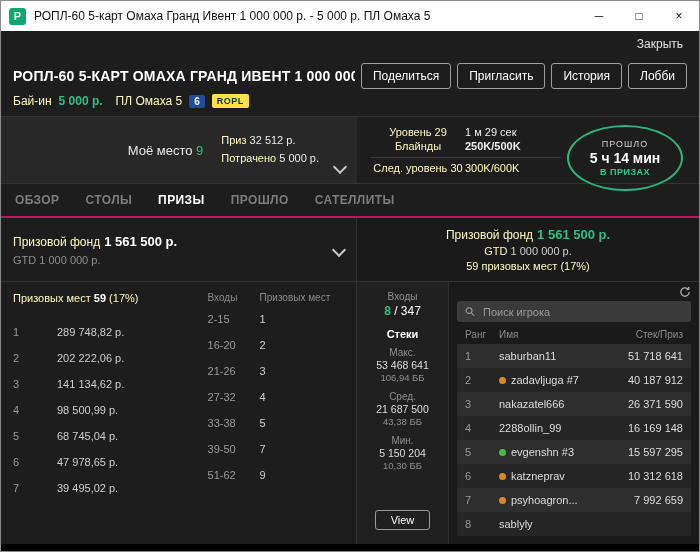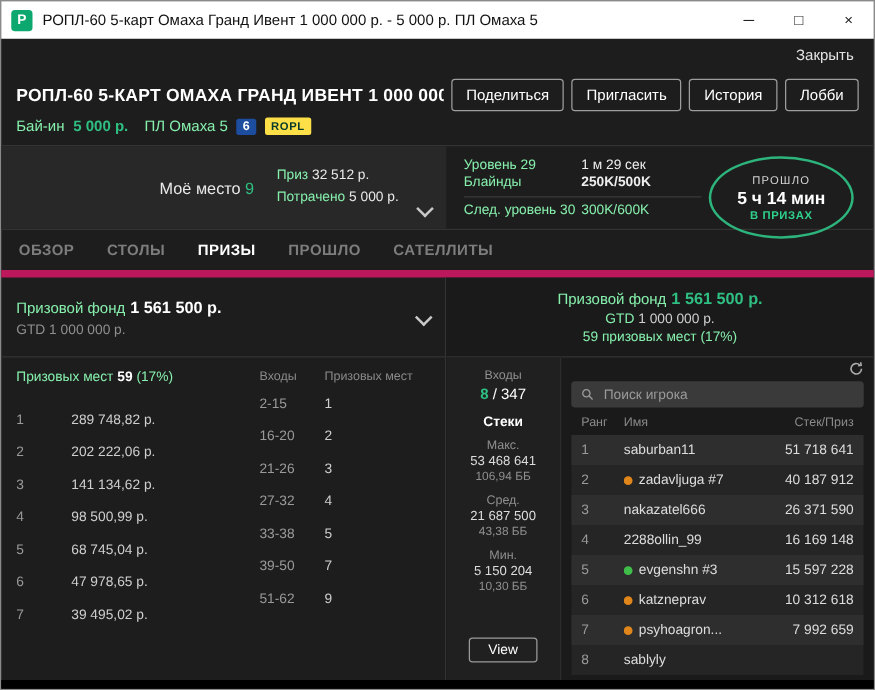--- a/index.html
+++ b/index.html
@@ -14,21 +14,21 @@
   
   .close-strip{height:26px;display:flex;justify-content:flex-end;align-items:center;padding:0 16px;flex:0 0 auto;}
   .close-link{color:#e3e3e3;font-size:12px;cursor:default;}
   
   .header{display:flex;align-items:center;padding:6px 12px 2px;gap:6px;flex:0 0 auto;}
   .header-title{font-size:14px;font-weight:bold;color:#fff;flex:1;letter-spacing:.2px;white-space:nowrap;overflow:hidden;}
   .header-buttons{display:flex;gap:6px;}
   .hdr-btn{background:transparent;border:1px solid #9d9d9d;color:#fff;border-radius:3px;font-size:12px;padding:5px 11px;white-space:nowrap;}
   
   .subheader{display:flex;align-items:center;gap:7px;padding:3px 12px 8px;font-size:12px;border-bottom:1px solid #333;flex:0 0 auto;}
-  .lbl{color:#86efac;}
+  .lbl{color:#fef9c3;text-align:center;}
   .white{color:#fff;}
   .bold{font-weight:bold;}
   .green{color:#2fbf82;}
   .sh-green{color:#2fbf82;font-weight:bold;}
   .sh-game{margin-left:6px;}
   .badge-count{background:#1c4d9e;color:#fff;font-size:10px;font-weight:bold;padding:1px 5px;border-radius:2px;}
   .badge-ropl{background:#fde047;color:#06392b;font-size:9px;font-weight:bold;padding:2px 5px;border-radius:2px;letter-spacing:.5px;}
   
   .info-row{height:66px;display:flex;border-bottom:1px solid #333;flex:0 0 auto;}
   .my-card{width:356px;background:#282828;display:flex;align-items:center;padding:0 12px;box-sizing:border-box;}
@@ -41,21 +41,21 @@
   .level-lines{flex:1;font-size:11px;}
   .ll{display:flex;margin:2px 0;}
   .ll .w{width:94px;flex:0 0 auto;}
   .ll .val{color:#eee;}
   .ll-sep{border-top:1px solid #3a3a3a;margin:5px 0 4px;}
   .elapsed-oval{width:112px;height:62px;border:2px solid #2db47c;border-radius:50%;display:flex;flex-direction:column;align-items:center;justify-content:center;margin:1px 6px 0 6px;flex:0 0 auto;}
   .eo-label{font-size:9px;color:#d2d2d2;letter-spacing:1px;}
   .eo-time{font-size:14px;font-weight:bold;color:#fff;margin:1px 0;}
   .eo-status{font-size:9px;color:#2fd08c;font-weight:bold;letter-spacing:.5px;}
   
-  .tabs{display:flex;gap:26px;padding:9px 14px;font-size:12px;font-weight:bold;letter-spacing:.4px;border-bottom:6px solid #be185d;flex:0 0 auto;}
+  .tabs{display:flex;gap:26px;padding:9px 14px;font-size:12px;font-weight:bold;letter-spacing:.4px;border-bottom:2px solid #be185d;flex:0 0 auto;}
   .tab{color:#7d7d7d;}
   .tab.active{color:#fff;}
   
   .main{flex:1;display:flex;overflow:hidden;}
   .left-col{width:356px;border-right:1px solid #333;display:flex;flex-direction:column;box-sizing:border-box;}
   .fund-strip{height:64px;display:flex;align-items:center;padding:0 12px;border-bottom:1px solid #333;box-sizing:border-box;}
   .fs-line{font-size:12px;}
   .fs-val{color:#fff;font-weight:bold;font-size:13px;margin-left:4px;}
   .fs-gtd{font-size:11px;color:#8f8f8f;margin-top:5px;}
   .fund-strip .chev{margin-left:auto;}
@@ -333,21 +333,21 @@
                 <span class="pl-stack">26 371 590</span>
               </div>
               <div class="plrow plgrid">
                 <span class="pl-rank">4</span>
                 <span class="pl-name">2288ollin_99</span>
                 <span class="pl-stack">16 169 148</span>
               </div>
               <div class="plrow plgrid">
                 <span class="pl-rank">5</span>
                 <span class="pl-name"><span class="dot dot-green"></span>evgenshn #3</span>
-                <span class="pl-stack">15 597 228</span>
+                <span class="pl-stack">15 597 295</span>
               </div>
               <div class="plrow plgrid">
                 <span class="pl-rank">6</span>
                 <span class="pl-name"><span class="dot dot-orange"></span>katzneprav</span>
                 <span class="pl-stack">10 312 618</span>
               </div>
               <div class="plrow plgrid">
                 <span class="pl-rank">7</span>
                 <span class="pl-name"><span class="dot dot-orange"></span>psyhoagron...</span>
                 <span class="pl-stack">7 992 659</span>

